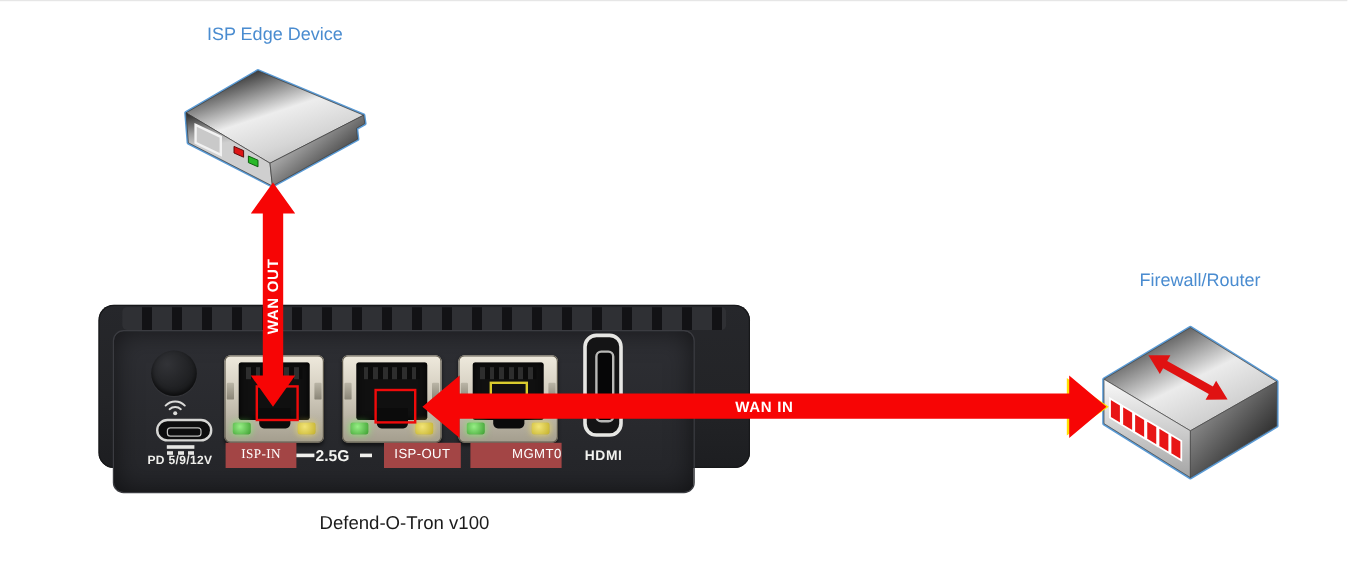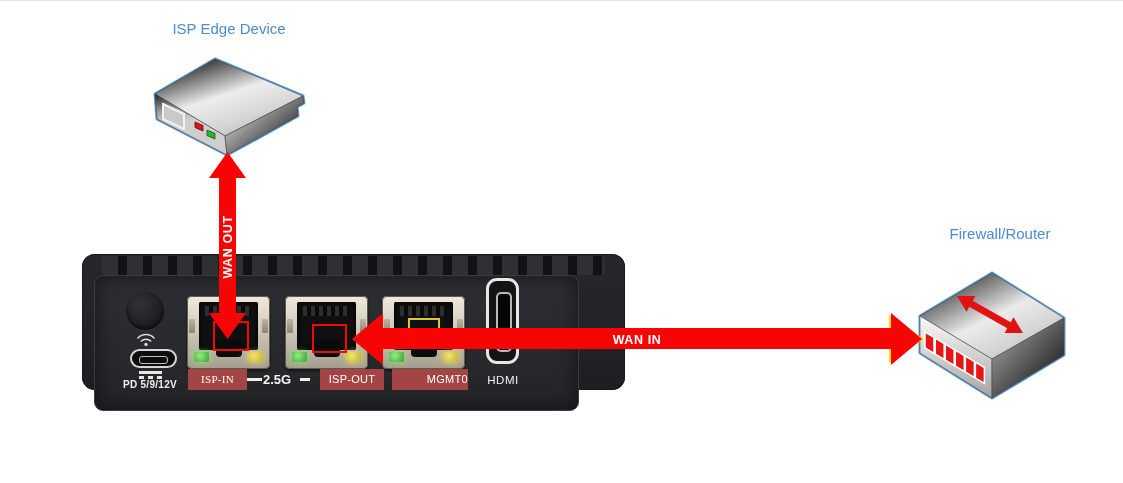--- a/index.html
+++ b/index.html
@@ -92,21 +92,21 @@
   .hdmi{
     position:absolute;left:404px;top:24px;width:33px;height:86px;border-radius:11px;
     border:3px solid #e7e7e4;background:#141415;box-sizing:border-box;
   }
   .hdmi-slot{
     position:absolute;left:7px;top:11px;width:12px;height:56px;border-radius:5px;
     border:2px solid #b8b8b6;background:#060607;
   }
   .hdmi-label{
     position:absolute;left:394px;top:120px;width:54px;text-align:center;color:#f2f2ef;
-    font-size:11.5px;font-weight:normal;letter-spacing:.5px;
+    font-size:11.5px;font-weight:bold;letter-spacing:.5px;
   }
   
   .port-tag{
     position:absolute;top:115px;height:21px;background:#a34545;color:#fff;
     font-size:11px;line-height:21px;text-align:center;letter-spacing:.3px;
   }
   .tag-in{left:106px;width:59px;font-family:Liberation Serif, serif;}
   .tag-out{left:238px;width:64px;}
   .tag-mgmt{left:310px;width:76px;text-align:right;}
   .speed-label{
@@ -121,20 +121,21 @@
 <body>
 
 <div class="canvas">
 
   <div class="node-label" style="left:149px;top:19px;width:160px;text-align:center;">ISP Edge Device</div>
 
   <div class="node-label" style="left:920px;top:224px;width:160px;">
     <div>Firewall/Router</div>
   </div>
 
+  <div class="device-title" style="left:237px;top:427px;width:200px;">Defend-O-Tron v100</div>
 
   <svg style="left:146px;top:52px;z-index:3;" width="168" height="110" viewBox="0 0 168 110">
     <defs>
       <linearGradient id="ispTop" gradientUnits="userSpaceOnUse" x1="69" y1="6" x2="95" y2="85">
         <stop offset="0" stop-color="#3f3f3f"></stop>
           <stop offset="0.45" stop-color="#ededed"></stop>
         <stop offset="0.78" stop-color="#d6d6d6"></stop>
           <stop offset="1" stop-color="#bfbfbf"></stop>
       </linearGradient>
       <linearGradient id="ispFL" gradientUnits="userSpaceOnUse" x1="10" y1="42" x2="14" y2="70">

